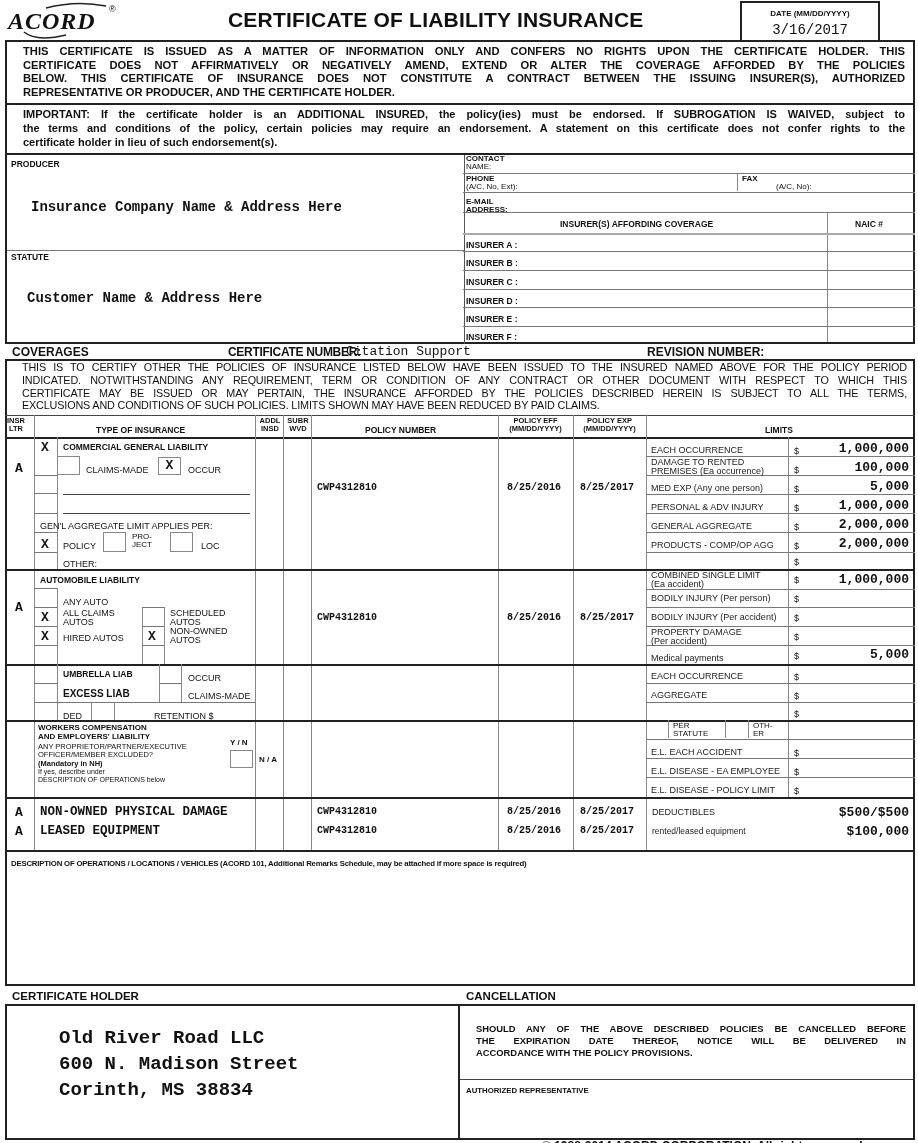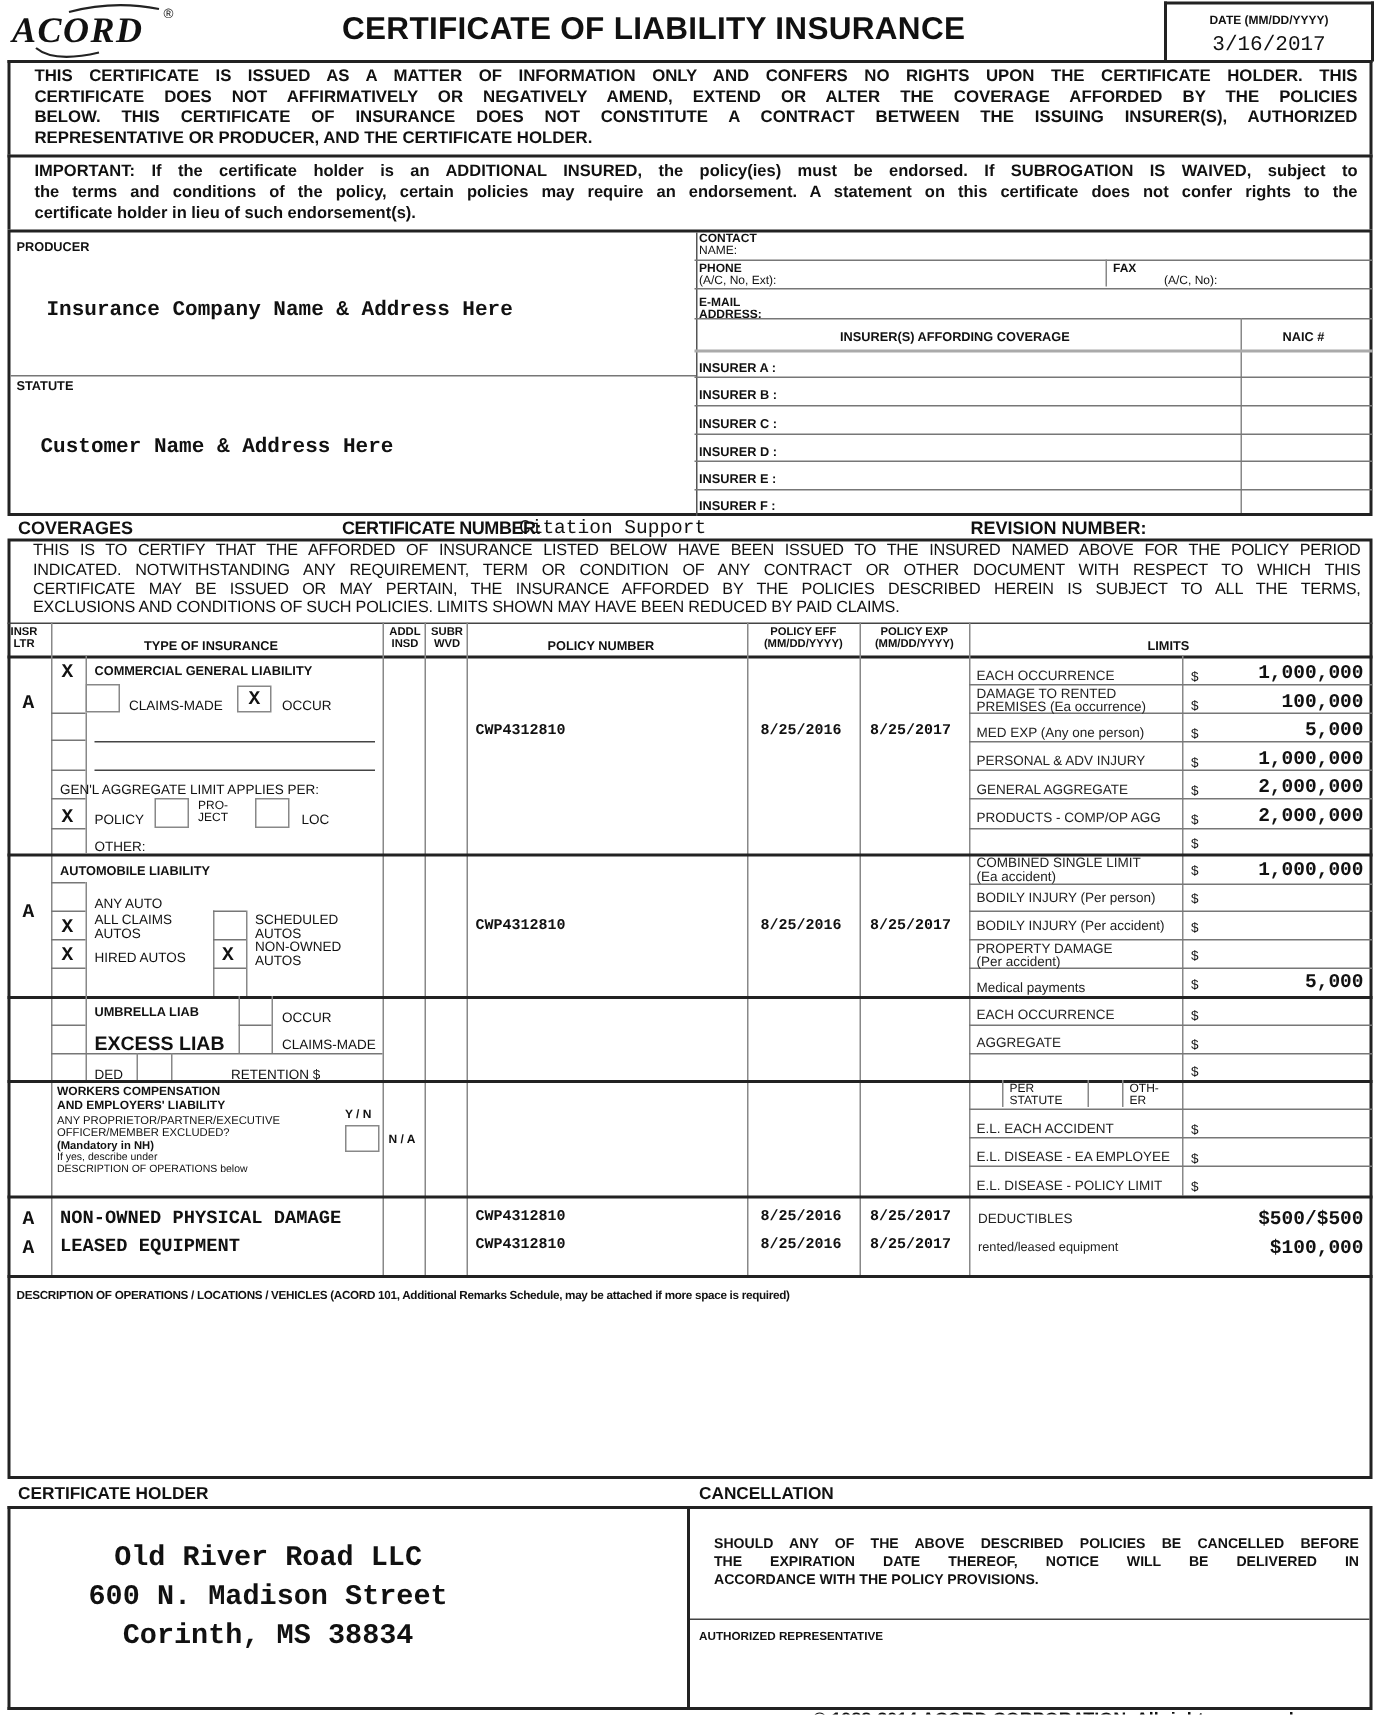--- a/index.html
+++ b/index.html
@@ -1,18 +1,18 @@
 <!DOCTYPE html>
 <html><head>
 <meta charset="utf-8">
 <style>
   * { box-sizing: border-box; margin: 0; padding: 0; }
   html, body { width: 918px; height: 1143px; background: #fff; overflow: hidden; }
   body { font-family: "Liberation Sans", sans-serif; color: #111; position: relative; }
-  .mono { font-family: "Liberation Mono", monospace; font-weight: bold; text-align: center; }
+  .mono { font-family: "Liberation Mono", monospace; font-weight: bold; }
   .abs { position: absolute; }
   .b { border: 2px solid #222; }
   .hl { position: absolute; height: 0; border-top: 1px solid #777; }
   .hlt { position: absolute; height: 0; border-top: 2px solid #222; }
   .vl { position: absolute; width: 0; border-left: 1px solid #888; }
   .tiny { font-size: 8px; line-height: 8px; }
   .sm { font-size: 9px; line-height: 10px; }
   .lbl { font-size: 8.5px; font-weight: bold; line-height: 9px; }
   .box { position: absolute; border: 1px solid #888; background: #fff; font-family: "Liberation Mono", monospace; font-weight: bold; font-size: 13px; text-align: center; }
   .xmark { position: absolute; font-family: "Liberation Mono", monospace; font-weight: bold; font-size: 13px; }
@@ -26,21 +26,21 @@
 
 <div class="abs" style="left:6px;top:2px;width:120px;height:38px;">
   <svg width="120" height="38" style="position:absolute;left:0;top:0;">
     <path d="M40 6 Q70 -2 100 4" stroke="#222" stroke-width="1.5" fill="none"></path>
     <path d="M18 30 Q30 40 60 33" stroke="#222" stroke-width="1.5" fill="none"></path>
   </svg>
   <span style="position:absolute;left:2px;top:6px;font-family:'Liberation Serif',serif;font-style:italic;font-weight:bold;font-size:24px;letter-spacing:1px;">ACORD</span>
   <span style="position:absolute;left:103px;top:2px;font-size:9px;">®</span>
 </div>
 <div class="abs" style="left:228px;top:8px;font-size:21px;font-weight:bold;letter-spacing:0.2px;">CERTIFICATE OF LIABILITY INSURANCE</div>
-<div class="abs b" style="left:776px;top:1px;width:140px;height:40px;border-bottom:none;">
+<div class="abs b" style="left:740px;top:1px;width:140px;height:40px;border-bottom:none;">
   <div style="text-align:center;font-size:8px;font-weight:bold;margin-top:6px;">DATE (MM/DD/YYYY)</div>
   <div class="mono" style="text-align:center;font-size:14px;margin-top:4px;font-weight:normal;">3/16/2017</div>
 </div>
 
 <div class="abs b" style="left:5px;top:40px;width:910px;height:63px;border-bottom:none;">
   <div style="padding:3px 8px 0 16px;font-size:11.2px;font-weight:bold;line-height:13.5px;">
     <div class="just">THIS CERTIFICATE IS ISSUED AS A MATTER OF INFORMATION ONLY AND CONFERS NO RIGHTS UPON THE CERTIFICATE HOLDER. THIS</div>
     <div class="just">CERTIFICATE DOES NOT AFFIRMATIVELY OR NEGATIVELY AMEND, EXTEND OR ALTER THE COVERAGE AFFORDED BY THE POLICIES</div>
     <div class="just">BELOW.  THIS CERTIFICATE OF INSURANCE DOES NOT CONSTITUTE A CONTRACT BETWEEN THE ISSUING INSURER(S), AUTHORIZED</div>
     <div>REPRESENTATIVE OR PRODUCER, AND THE CERTIFICATE HOLDER.</div>
@@ -123,21 +123,21 @@
 
 <div class="abs" style="left:12px;top:345px;font-size:12px;font-weight:bold;">COVERAGES</div>
 <div class="abs" style="left:228px;top:345px;font-size:12px;font-weight:bold;letter-spacing:-0.3px;">CERTIFICATE NUMBER:</div>
 <div class="abs" style="left:346px;top:344px;font-family:'Liberation Mono',monospace;font-size:13px;">Citation Support</div>
 <div class="abs" style="left:647px;top:345px;font-size:12px;font-weight:bold;">REVISION NUMBER:</div>
 <div class="abs" style="left:790px;top:345px;width:120px;height:14px;"></div>
 
 <div class="abs b" style="left:5px;top:359px;width:910px;height:493px;"></div>
 
 <div class="abs" style="left:22px;top:361px;width:885px;font-size:10.8px;line-height:12.8px;letter-spacing:-0.15px;">
-  <div class="just">THIS IS TO CERTIFY THAT THE AFFORDED OF INSURANCE LISTED BELOW HAVE BEEN ISSUED TO THE INSURED NAMED ABOVE FOR THE POLICY PERIOD</div>
+  <div class="just">THIS IS TO CERTIFY OTHER THE POLICIES OF INSURANCE LISTED BELOW HAVE BEEN ISSUED TO THE INSURED NAMED ABOVE FOR THE POLICY PERIOD</div>
   <div class="just">INDICATED.  NOTWITHSTANDING ANY REQUIREMENT, TERM OR CONDITION OF ANY CONTRACT OR OTHER DOCUMENT WITH RESPECT TO WHICH THIS</div>
   <div class="just">CERTIFICATE MAY BE ISSUED OR MAY PERTAIN, THE INSURANCE AFFORDED BY THE POLICIES DESCRIBED HEREIN IS SUBJECT TO ALL THE TERMS,</div>
   <div>EXCLUSIONS AND CONDITIONS OF SUCH POLICIES. LIMITS SHOWN MAY HAVE BEEN REDUCED BY PAID CLAIMS.</div>
 </div>
 
 <div class="hlt" style="left:5px;top:415px;width:910px;border-top:1px solid #444;"></div>
 <div class="hlt" style="left:5px;top:437px;width:910px;"></div>
 
 <div class="abs lbl" style="left:7px;top:417px;text-align:center;width:18px;font-size:7.5px;line-height:8px;">
   <div>INSR</div>
@@ -309,21 +309,21 @@
 <div class="val" style="left:795px;top:628px;width:114px;"></div>
 
 <div class="limlbl" style="left:651px;top:654px;">Medical payments</div>
 <div class="dollar" style="left:794px;top:651px;">$</div>
 <div class="val" style="left:795px;top:647px;width:114px;">5,000</div>
 
 <div class="vl" style="left:57px;top:664px;height:56px;"></div>
 <div class="hl" style="left:34px;top:683px;width:23px;"></div>
 <div class="hl" style="left:34px;top:702px;width:221px;"></div>
 <div class="abs" style="left:63px;top:669px;font-size:8.5px;font-weight:bold;">UMBRELLA LIAB</div>
-<div class="abs" style="left:63px;top:688px;font-size:13px;font-weight:bold;">EXCESS LIAB</div>
+<div class="abs" style="left:63px;top:688px;font-size:10px;font-weight:bold;">EXCESS LIAB</div>
 <div class="vl" style="left:159px;top:664px;height:38px;"></div>
 <div class="vl" style="left:181px;top:664px;height:38px;"></div>
 <div class="hl" style="left:159px;top:683px;width:22px;"></div>
 <div class="abs" style="left:160px;top:665px;width:21px;height:18px;"></div>
 <div class="abs" style="left:160px;top:684px;width:21px;height:18px;"></div>
 <div class="abs sm" style="left:188px;top:673px;">OCCUR</div>
 <div class="abs sm" style="left:188px;top:691px;">CLAIMS-MADE</div>
 <div class="vl" style="left:91px;top:702px;height:18px;"></div>
 <div class="vl" style="left:114px;top:702px;height:18px;"></div>
 <div class="abs sm" style="left:63px;top:711px;">DED</div>

